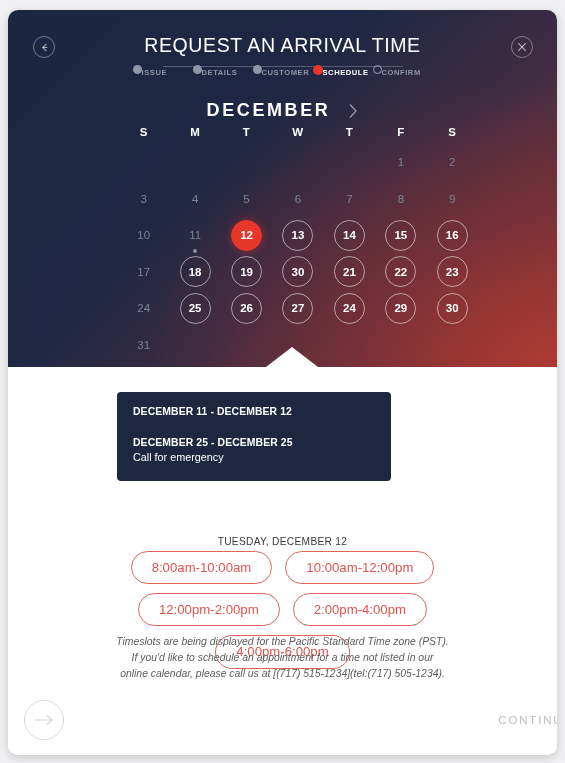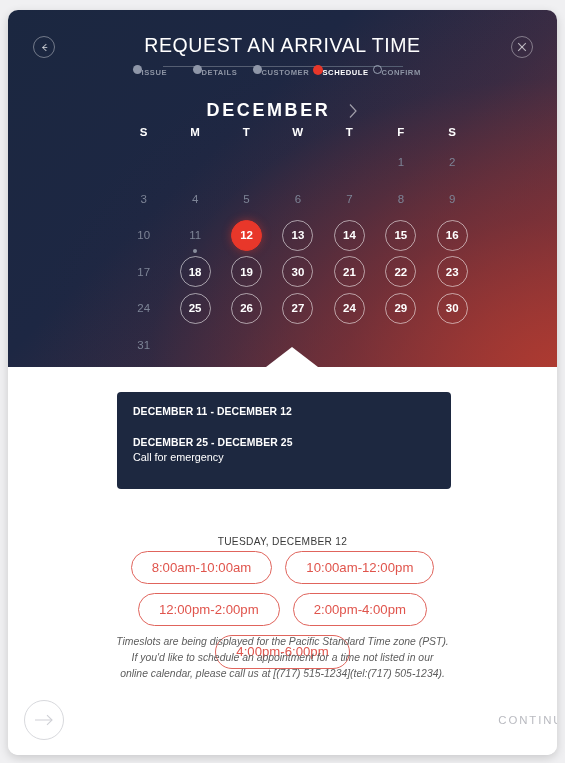--- a/index.html
+++ b/index.html
@@ -224,24 +224,24 @@
     left: 0;
     width: 549px;
     height: 388px;
     background: #ffffff;
   }
 
   #notice {
     position: absolute;
     left: 109px;
     top: 25px;
-    width: 334px;
+    width: 274px;
     background: #1d2840;
     border-radius: 4px;
-    padding: 14px 16px 24px 16px;
+    padding: 14px 16px 16px 16px;
     color: #ffffff;
   }
   .notice-block + .notice-block { margin-top: 20px; }
   .notice-title {
     font-size: 10.4px;
     font-weight: 700;
     letter-spacing: 0.1px;
     margin-bottom: 2px;
   }
   .notice-text {

